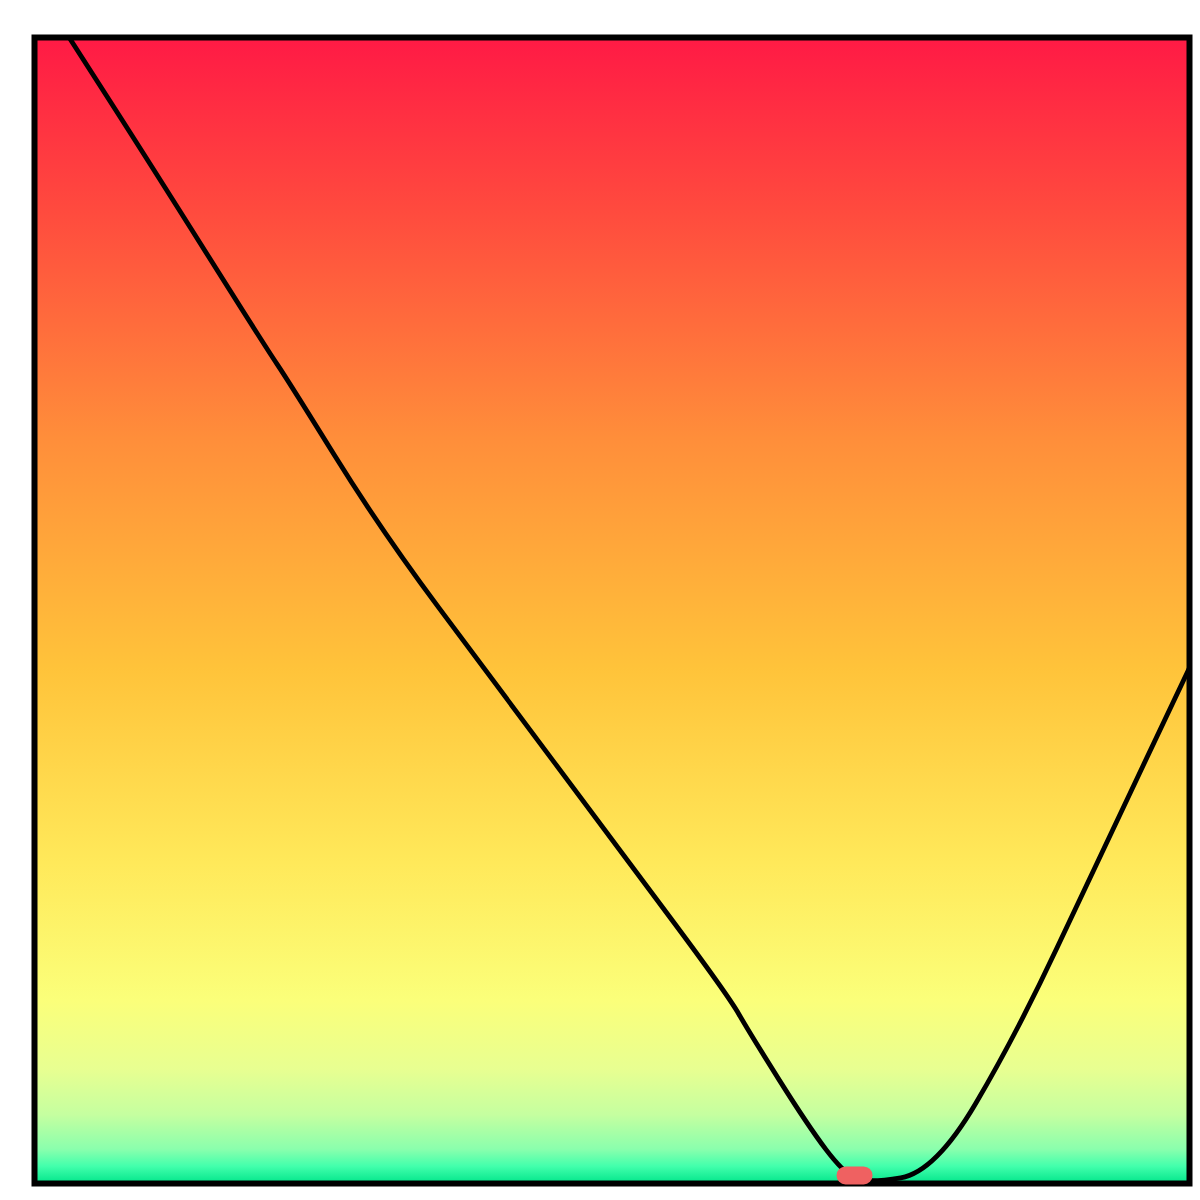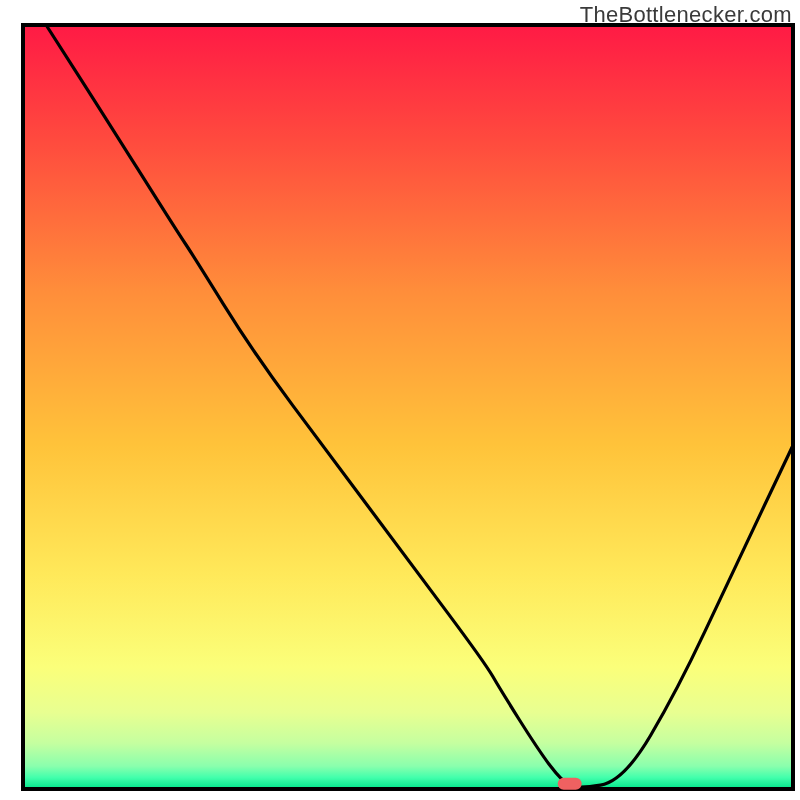--- a/index.html
+++ b/index.html
@@ -30,21 +30,20 @@
     top: 0;
     left: 0;
     width: 800px;
     height: 800px;
   }
 </style>
 </head>
 <body>
 
 <div class="chart-container">
-  <div class="watermark">TheBottlenecker.com</div>
   <svg class="plot" viewBox="0 0 800 800">
     <defs>
       <linearGradient id="bg-grad" x1="0" y1="0" x2="0" y2="1">
           <stop offset="0.00%" stop-color="#ff1a45"></stop>
           <stop offset="15.00%" stop-color="#ff4a3e"></stop>
           <stop offset="35.00%" stop-color="#ff8e3a"></stop>
           <stop offset="55.00%" stop-color="#ffc33a"></stop>
           <stop offset="72.00%" stop-color="#ffe95a"></stop>
           <stop offset="84.00%" stop-color="#fbff7a"></stop>
           <stop offset="90.00%" stop-color="#e8ff91"></stop>

